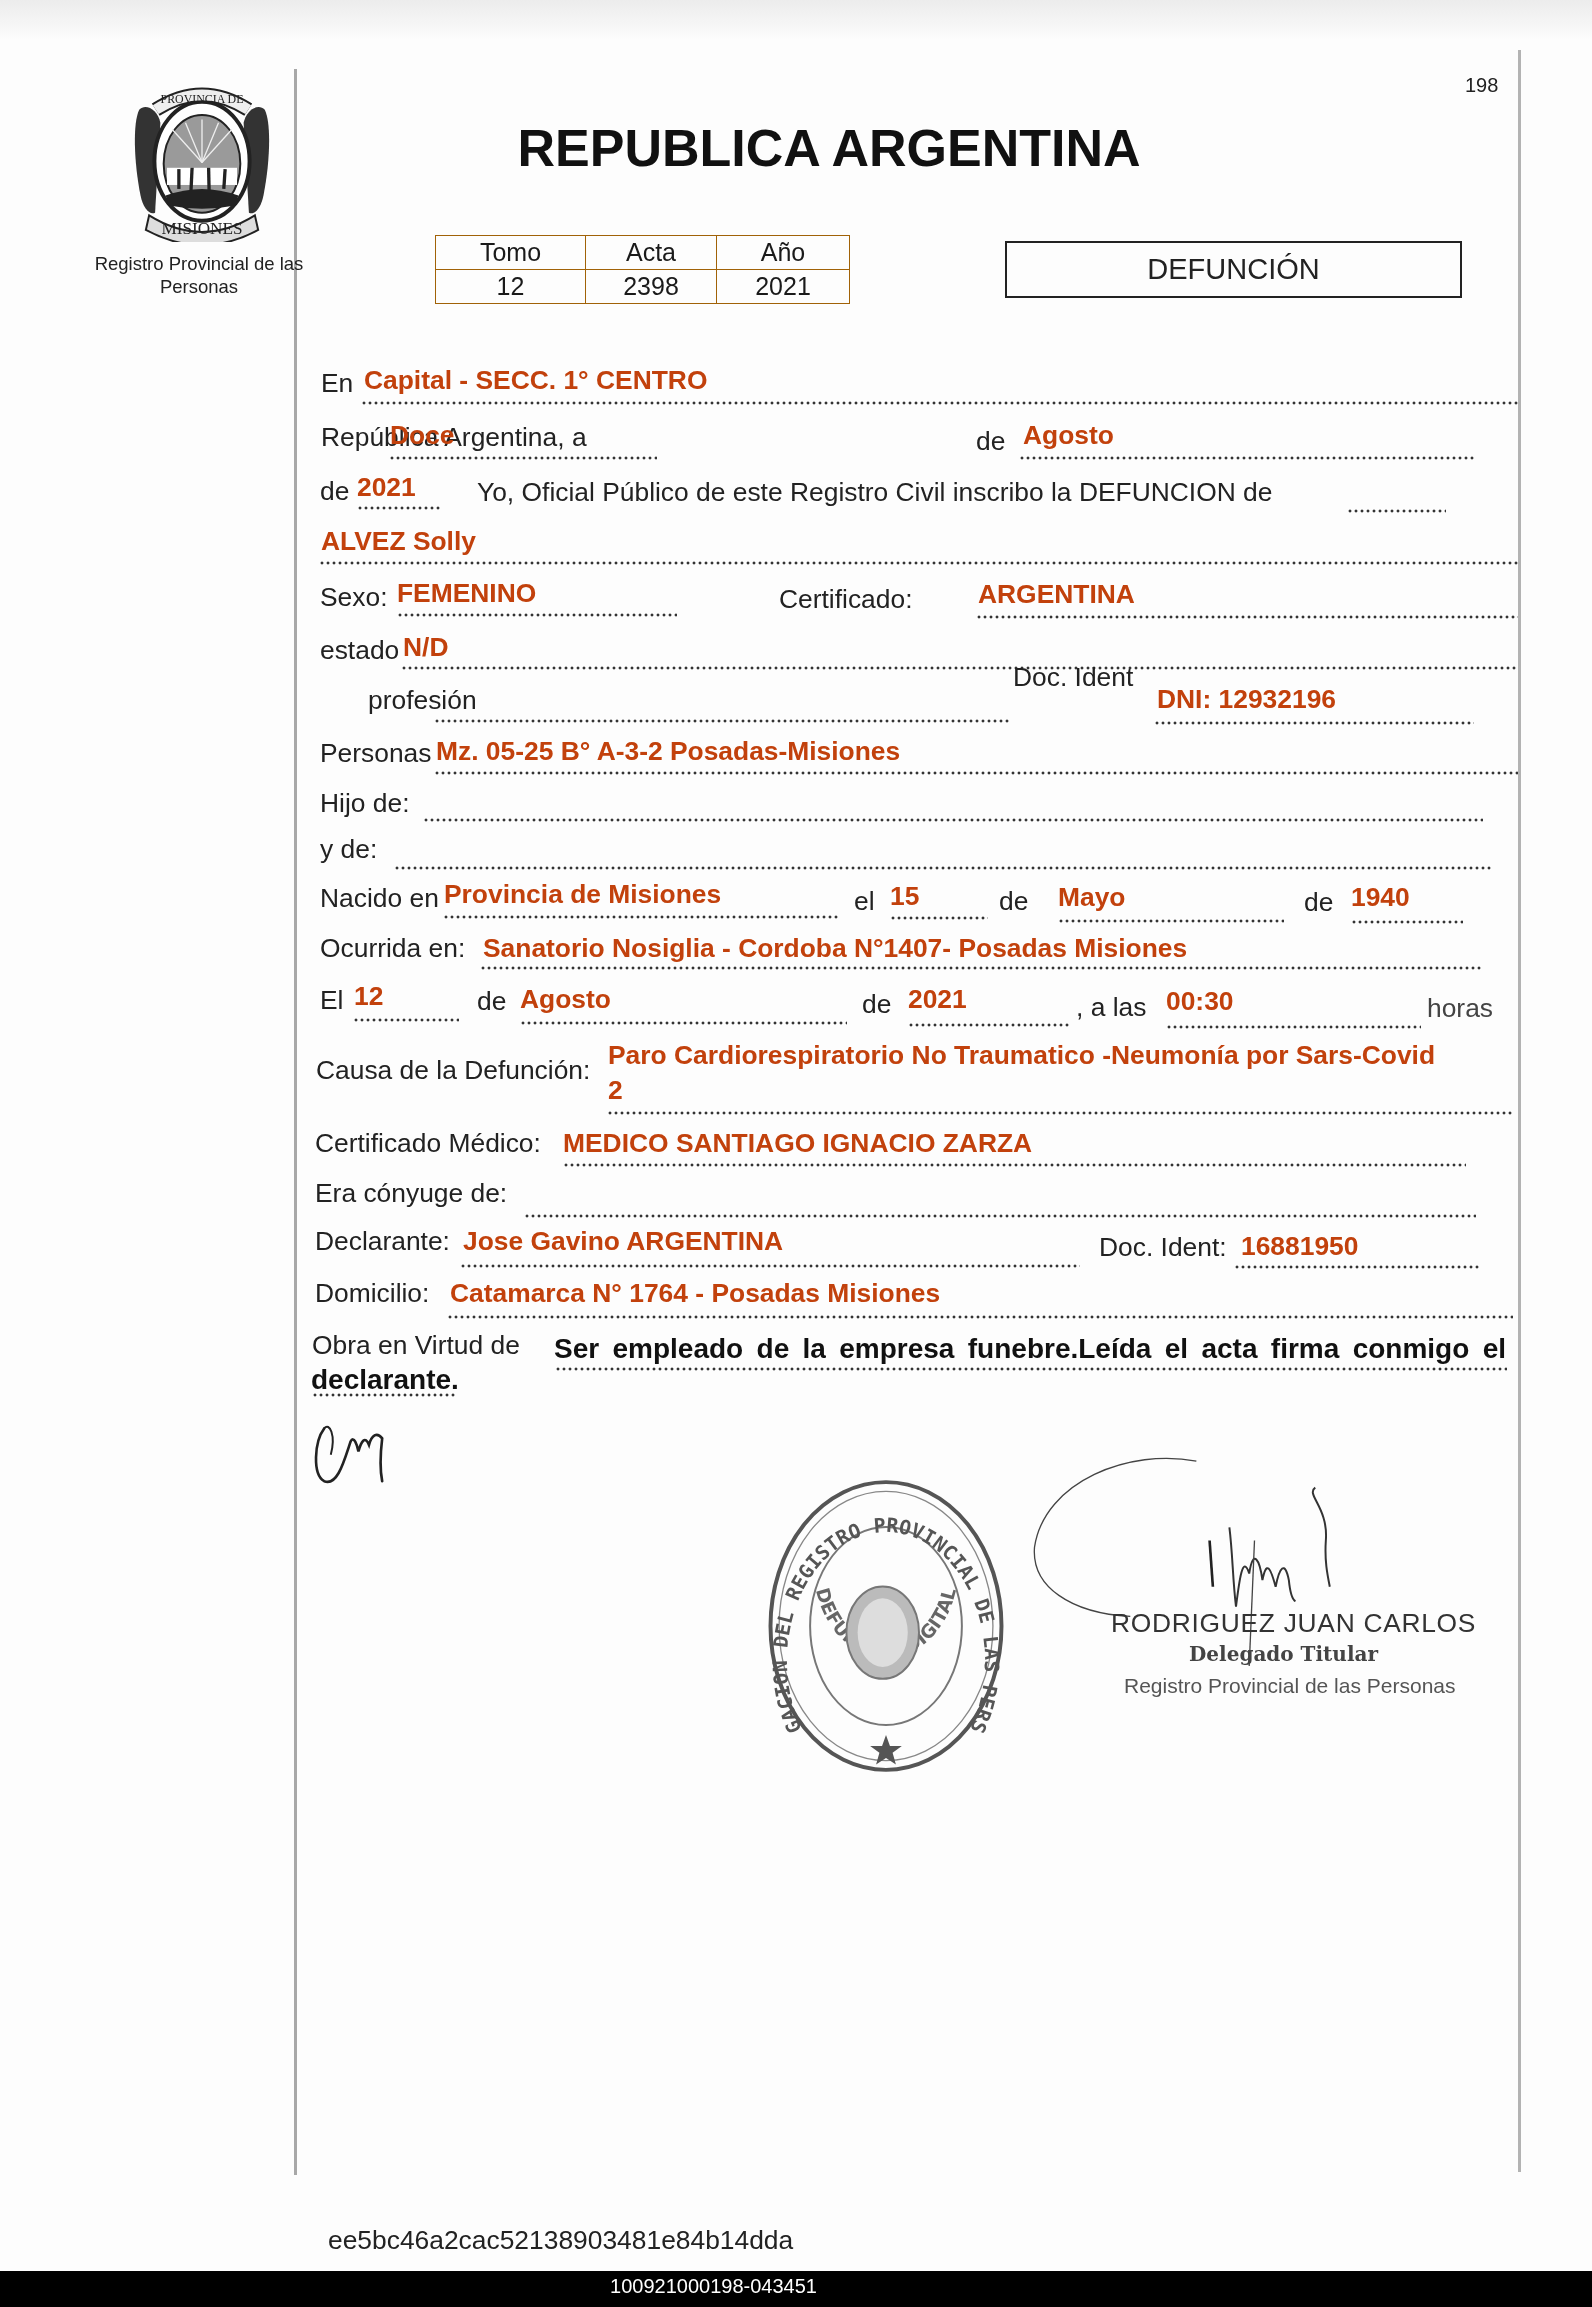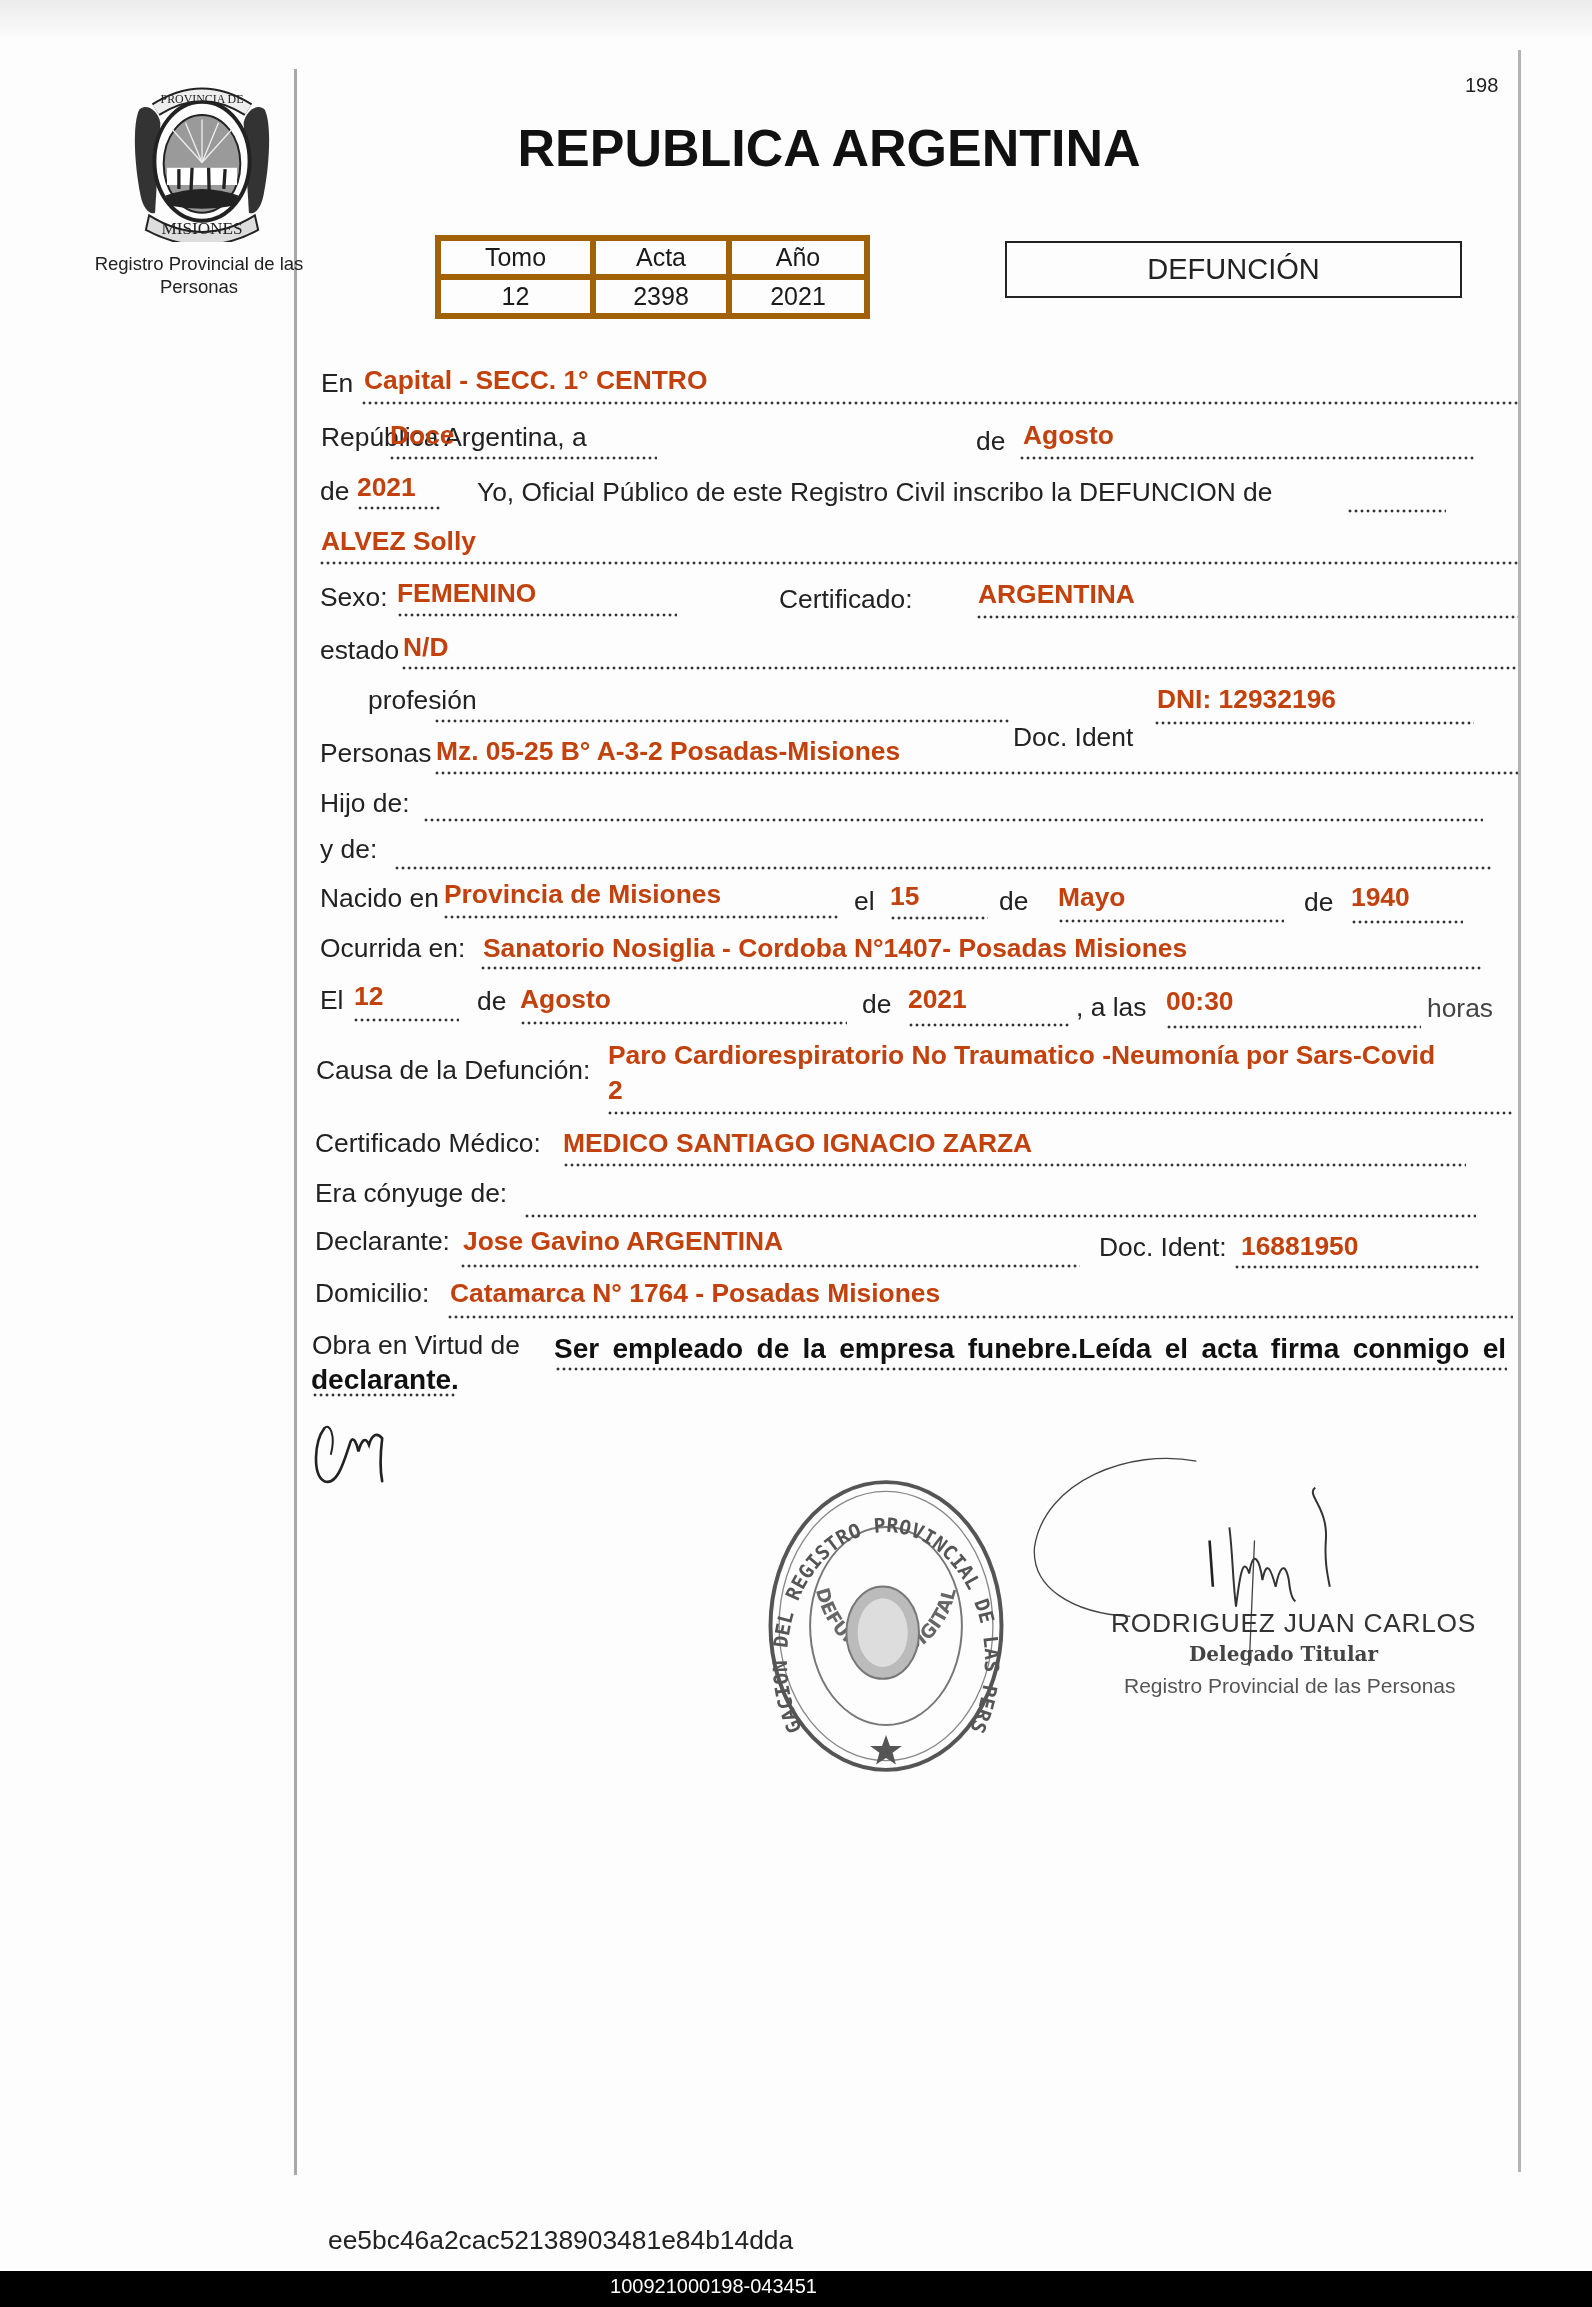--- a/index.html
+++ b/index.html
@@ -28,21 +28,21 @@
     font-size:52px; font-weight:bold; letter-spacing:0px; color:#111;
     padding-left:291px; box-sizing:border-box; padding-right:225px;
   }
 
   
   table.reg {
     position:absolute; left:435px; top:235px; border-collapse:collapse;
     font-size:25px;
   }
   table.reg td {
-    border:6px solid #a16207; text-align:center; padding:0; height:33px; line-height:33px;
+    border:1px solid #a16207; text-align:center; padding:0; height:33px; line-height:33px;
   }
   table.reg td.c1 { width:149px; }
   table.reg td.c2 { width:130px; }
   table.reg td.c3 { width:132px; }
 
   .type-box {
     position:absolute; left:1005px; top:241px; width:453px; height:53px;
     border:2px solid #222; border-top-width:2.6px; border-bottom-width:2.6px;
     text-align:center; line-height:53px; font-size:29px; color:#222;
   }
@@ -157,21 +157,21 @@
 <div class="val" style="left:978px;top:579px;width:516px;">ARGENTINA</div>
 <div class="dots" style="left:976px;top:615px;width:542px;"></div>
 
 <div class="lbl" style="left:320px;top:635px;">estado</div>
 <div class="val" style="left:403px;top:632px;width:1111px;">N/D</div>
 <div class="dots" style="left:401px;top:666px;width:1117px;"></div>
 
 <div class="lbl" style="left:320px;top:685px;margin-left:48px;">profesión</div>
 <div class="val" style="left:436px;top:684px;width:568px;"></div>
 <div class="dots" style="left:434px;top:719px;width:575px;"></div>
-<div class="lbl" style="left:1013px;top:722px;">Doc. Ident</div>
+<div class="lbl" style="left:1013px;top:662px;">Doc. Ident</div>
 <div class="val" style="left:1157px;top:684px;width:317px;">DNI: 12932196</div>
 <div class="dots" style="left:1154px;top:721px;width:320px;"></div>
 
 <div class="lbl" style="left:320px;top:738px;">Personas</div>
 <div class="val" style="left:436px;top:736px;width:1071px;">Mz. 05-25 B° A-3-2 Posadas-Misiones</div>
 <div class="dots" style="left:434px;top:771px;width:1084px;"></div>
 
 <div class="lbl" style="left:320px;top:788px;">Hijo de:</div>
 <div class="val" style="left:423px;top:787px;width:1058px;"></div>
 <div class="dots" style="left:336px;top:818px;width:1148px;transform:translateX(87px);width:1060px;"></div>

